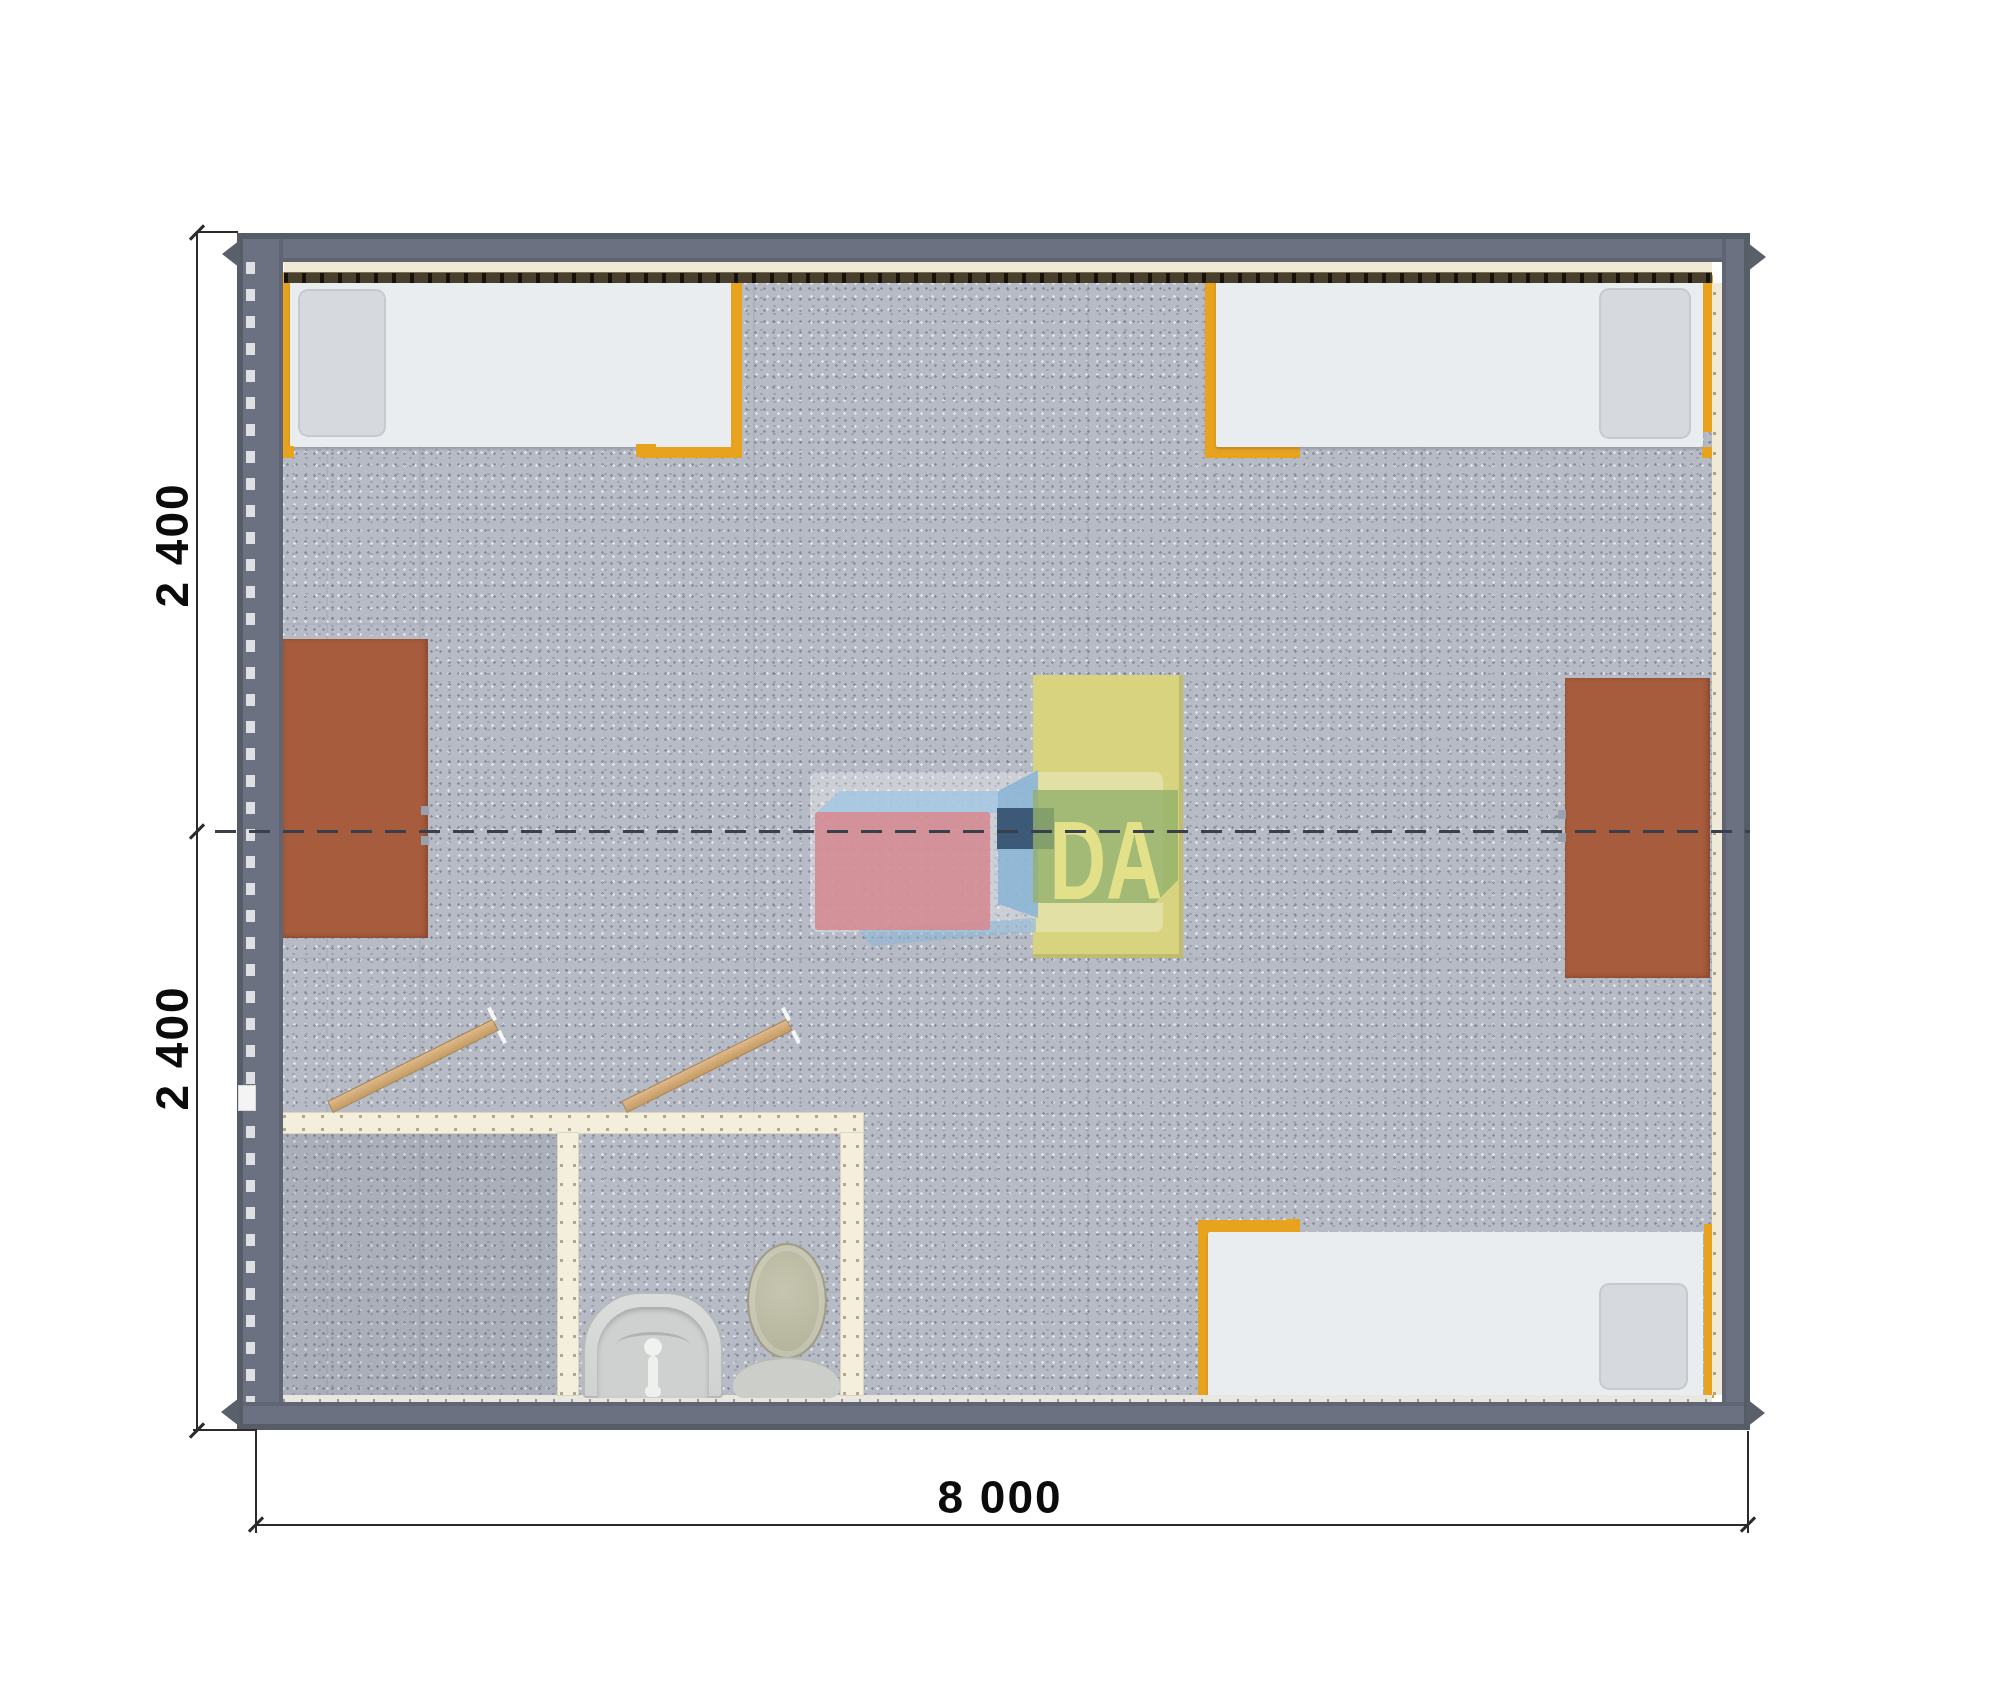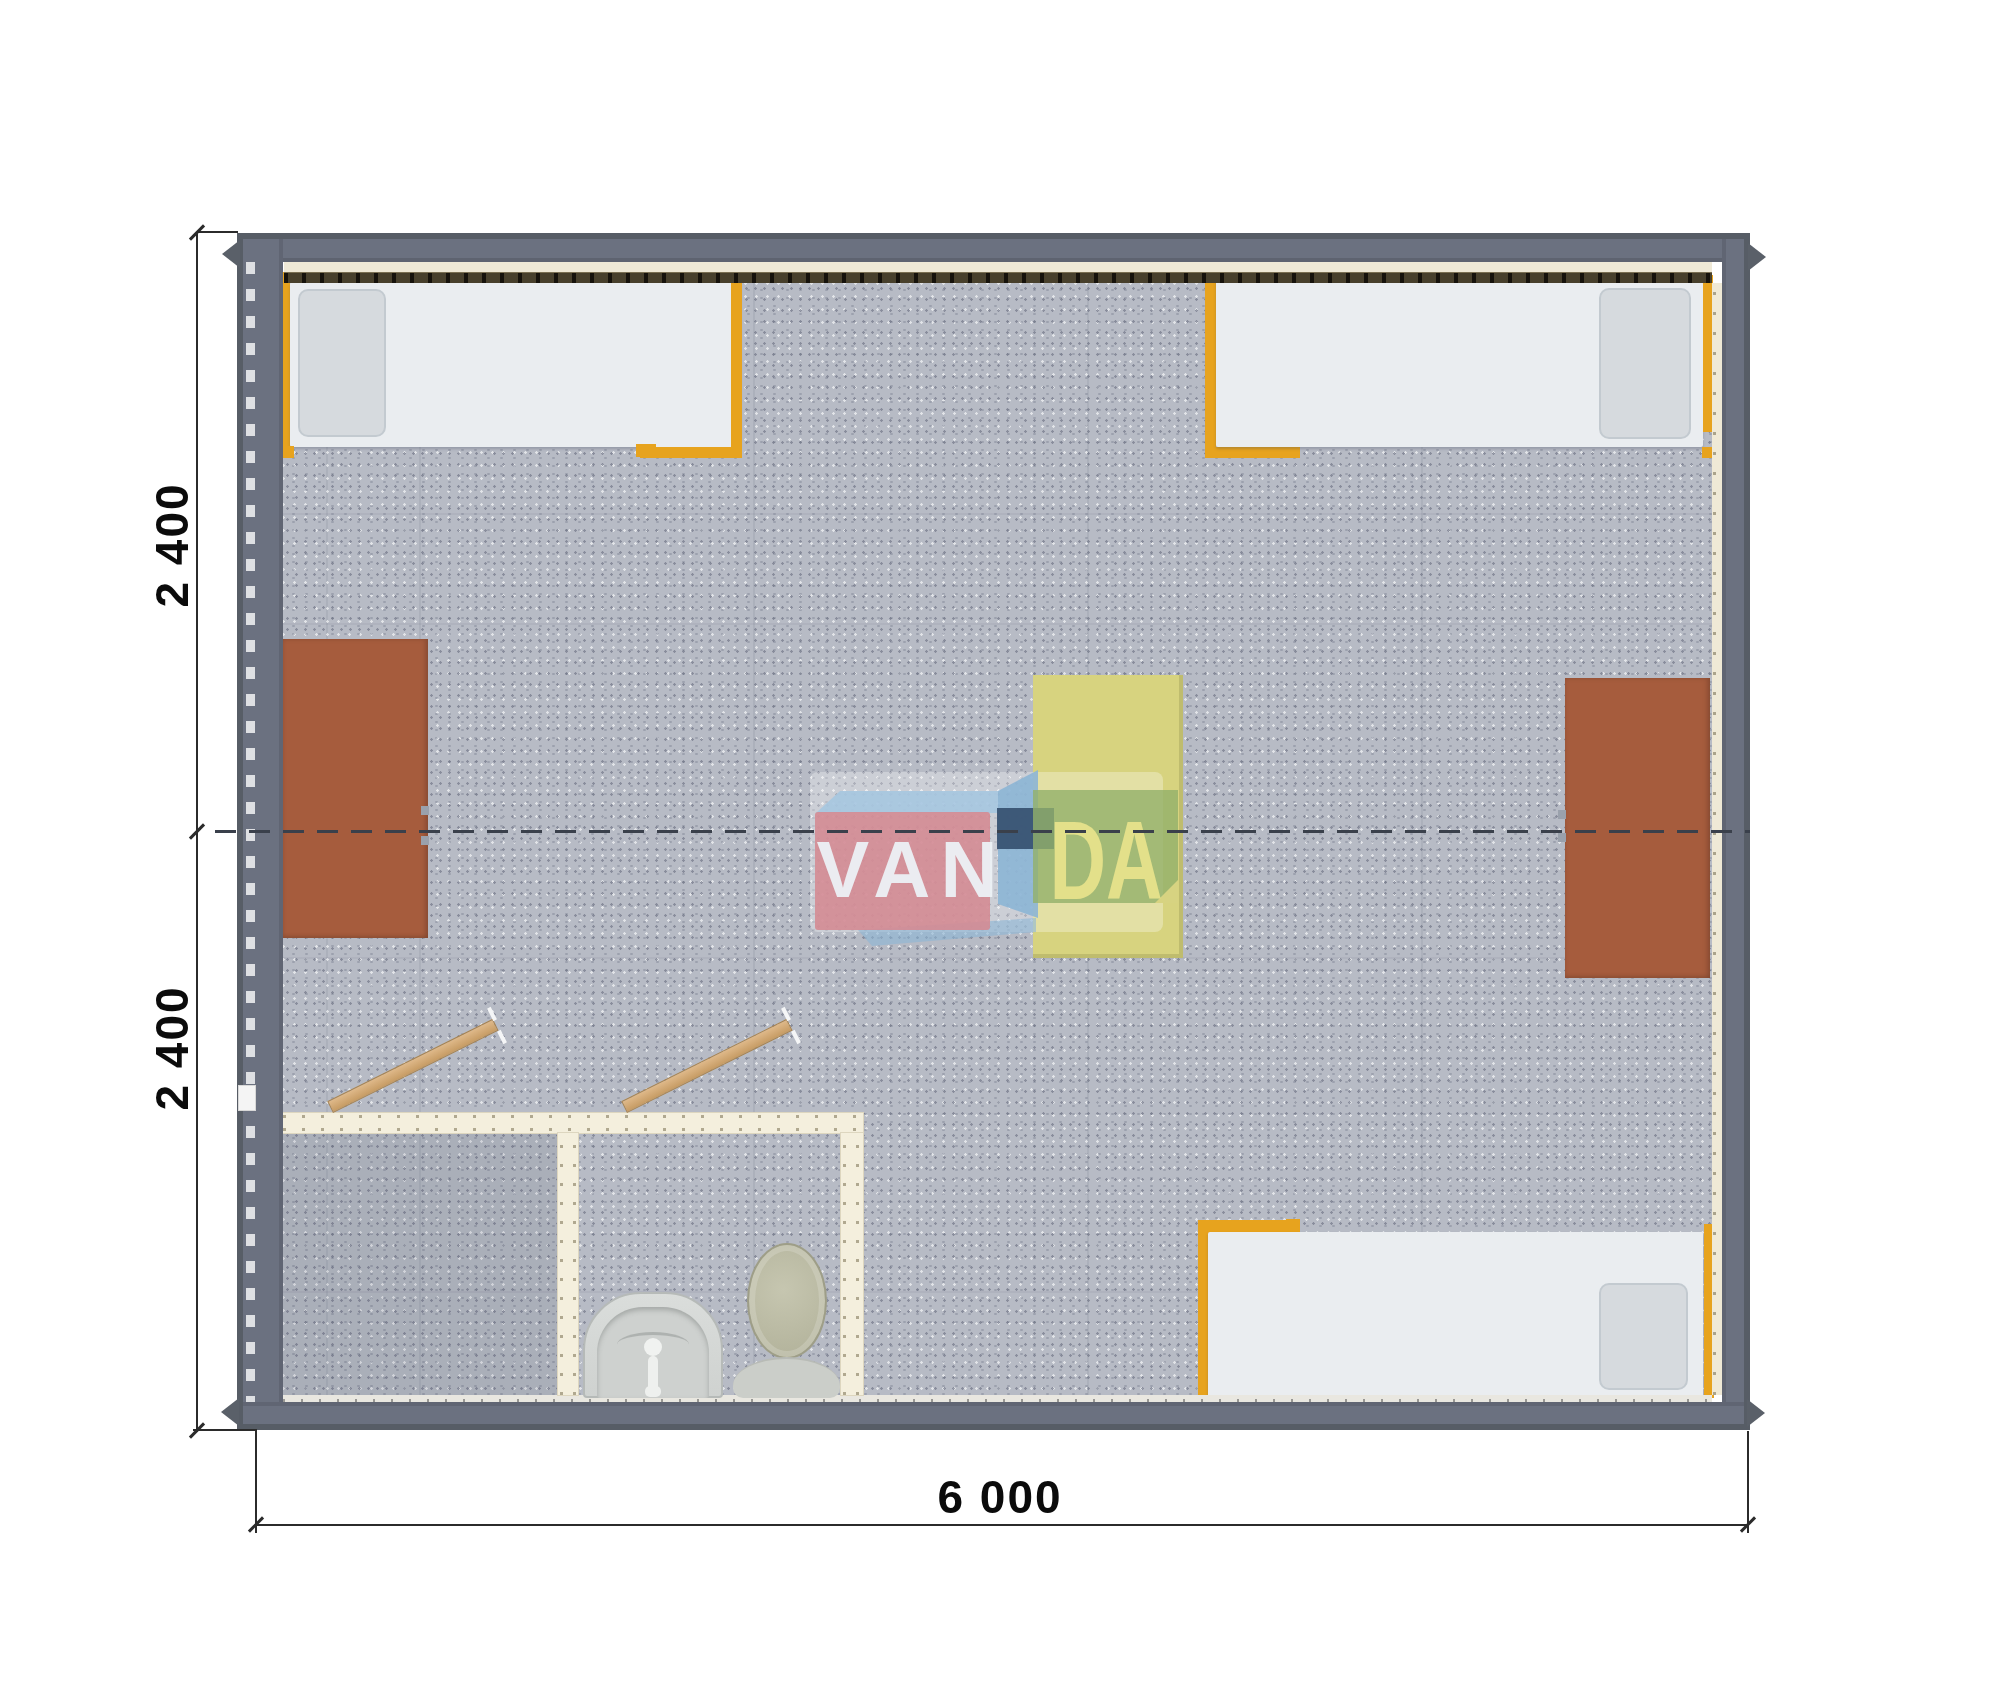--- a/index.html
+++ b/index.html
@@ -163,22 +163,20 @@
               clip-path:polygon(0px 43px,24px 21px,182px 21px,182px 43px);"></div>
   <div class="poly" style="left:998px;top:770px;width:40px;height:148px;background:rgba(140,181,213,.9);
               clip-path:polygon(0px 21px,40px 0px,40px 148px,0px 134px);"></div>
   <div class="poly" style="left:858px;top:918px;width:180px;height:30px;background:rgba(140,181,213,.6);
               clip-path:polygon(0px 12px,178px 0px,178px 14px,14px 28px);"></div>
   <div class="abs logo-navy" style="left:997px;top:808px;width:57px;height:41px;"></div>
   <div class="abs logo-red" style="left:815px;top:812px;width:175px;height:118px;"></div>
   <div class="abs logo-green" style="left:1033px;top:790px;width:145px;height:113px;"></div>
   <div class="poly" style="left:1152px;top:880px;width:26px;height:23px;background:#d7d381;
               clip-path:polygon(3px 23px,26px 23px,26px 0px);"></div>
-  <div class="abs logo-text" style="left:806px;top:830px;width:212px;height:80px;line-height:80px;font-size:79px;
-              letter-spacing:10px;color:rgba(236,241,245,.95);">VAN</div>
   <div class="abs logo-text" style="left:1030px;top:806px;width:130px;height:110px;line-height:110px;font-size:112px;
               color:rgba(229,225,138,.97);transform:scaleX(.7);">DA</div>
 
   <div class="abs wall" style="left:237px;top:233px;width:1513px;height:29px;box-shadow:inset 0 -4px 0 rgba(0,0,0,.12);"></div>
   <div class="abs wall" style="left:237px;top:233px;width:46px;height:1197px;box-shadow:inset -4px 0 0 rgba(0,0,0,.10);"></div>
   <div class="abs wall" style="left:1722px;top:233px;width:28px;height:1197px;box-shadow:inset 4px 0 0 rgba(0,0,0,.10);"></div>
   <div class="abs wall" style="left:237px;top:1402px;width:1513px;height:28px;box-shadow:inset 0 4px 0 rgba(0,0,0,.10);"></div>
   <div class="abs wall-edge" style="left:237px;top:233px;width:1513px;height:6px;"></div>
   <div class="abs wall-edge" style="left:237px;top:233px;width:6px;height:1197px;"></div>
   <div class="abs wall-edge" style="left:1744px;top:233px;width:6px;height:1197px;"></div>
@@ -200,15 +198,15 @@
   <div class="abs tick" style="left:187px;top:830px;width:20px;height:3px;"></div>
   <div class="abs tick" style="left:187px;top:1429px;width:20px;height:3px;"></div>
   <div class="abs dim-label rot" style="left:60px;top:520px;width:224px;height:50px;">2 400</div>
   <div class="abs dim-label rot" style="left:60px;top:1023px;width:224px;height:50px;">2 400</div>
 
   <div class="abs dline" style="left:255px;top:1524px;width:1494px;height:2px;"></div>
   <div class="abs dline" style="left:255px;top:1431px;width:2px;height:102px;"></div>
   <div class="abs dline" style="left:1747px;top:1431px;width:2px;height:102px;"></div>
   <div class="abs tick" style="left:246px;top:1523px;width:20px;height:3px;"></div>
   <div class="abs tick" style="left:1738px;top:1523px;width:20px;height:3px;"></div>
-  <div class="abs dim-label" style="left:888px;top:1472px;width:224px;height:50px;">6 000</div>
+  <div class="abs dim-label" style="left:888px;top:1472px;width:224px;height:50px;">8 000</div>
 
 </div>
 
 </body></html>

